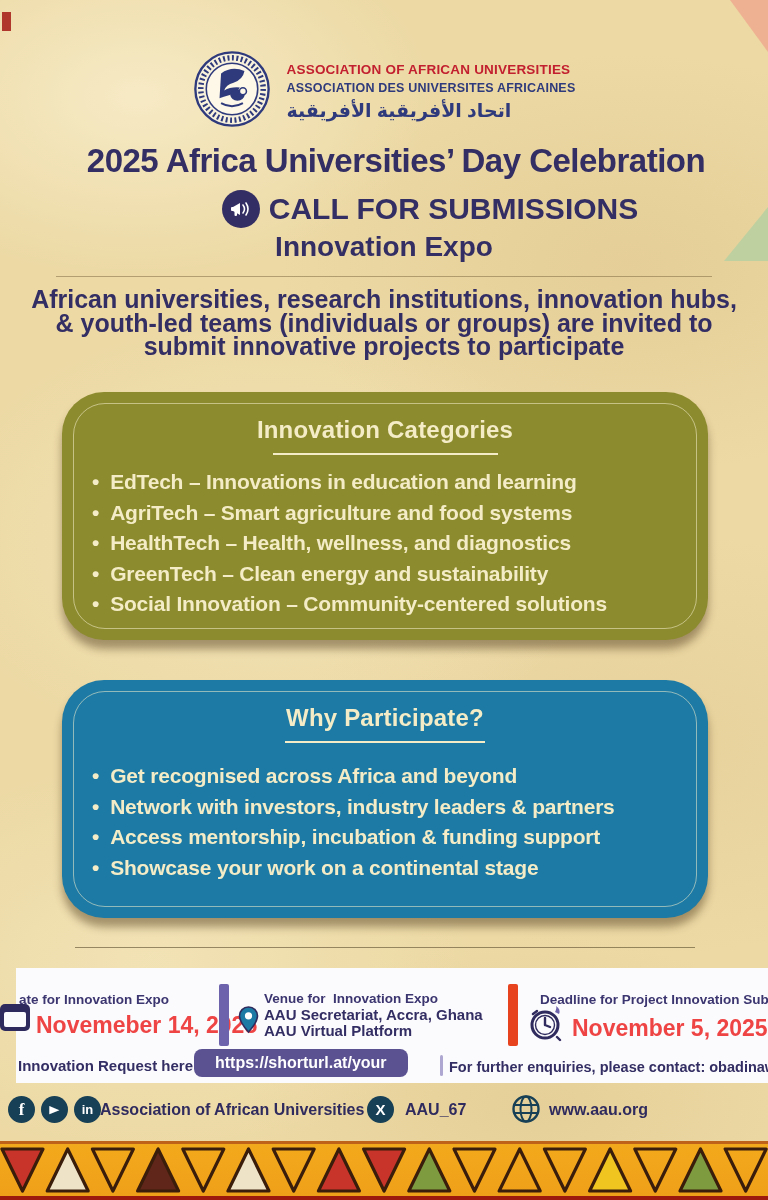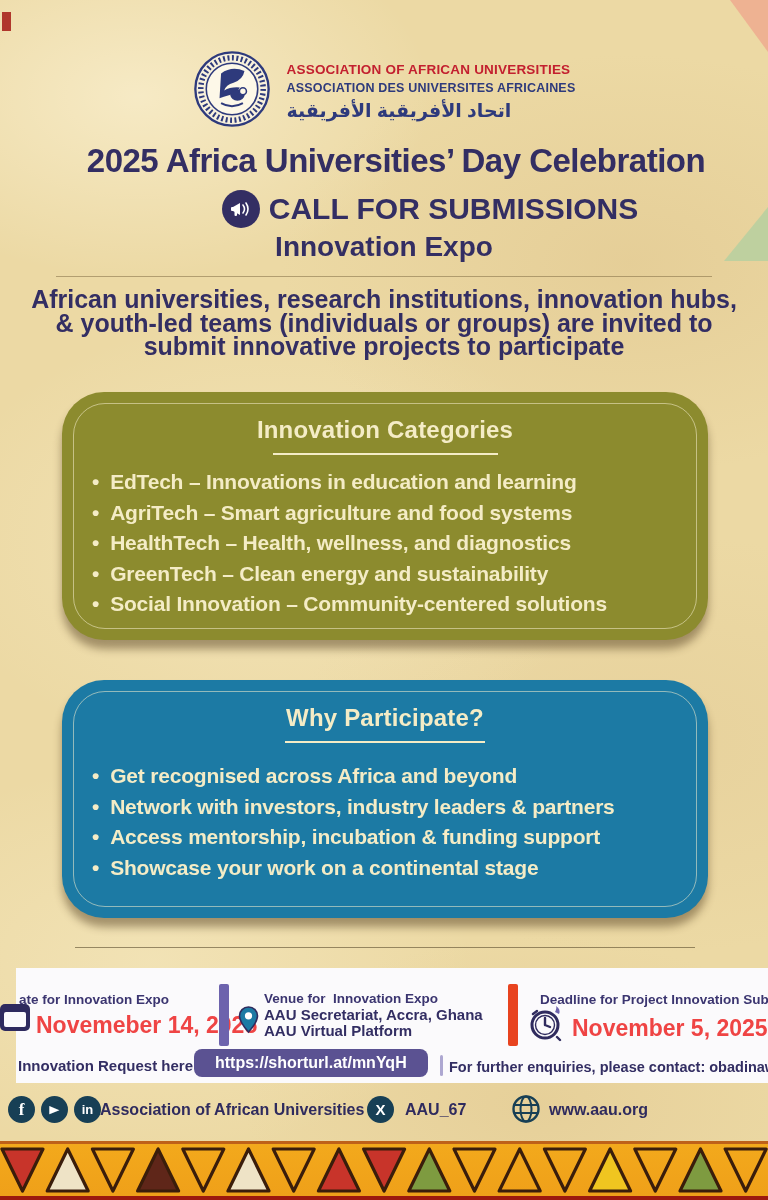--- a/index.html
+++ b/index.html
@@ -198,21 +198,21 @@
         <path d="M27,6 Q29,2 28,0 Q33,3 31,8 Z" fill="#6d63ad"></path>
         <circle cx="17" cy="19" r="13" fill="none" stroke="#2f2b5e" stroke-width="3"></circle>
         <circle cx="17" cy="19" r="9.5" fill="none" stroke="#2f2b5e" stroke-width="1.4"></circle>
         <path d="M17,19 L17,12 M17,19 L22,21" stroke="#2f2b5e" stroke-width="2.4" stroke-linecap="round"></path>
         <path d="M5,8 L9,5 M29,31 L32,34" stroke="#2f2b5e" stroke-width="2.4" stroke-linecap="round"></path>
       </svg>
     </span>
     <div class="abs info-value" style="left:556px;top:47px;">November 5, 2025</div>
 
     <div class="abs req-label">Innovation Request here :</div>
-    <div class="abs url-button">https://shorturl.at/mnYqH</div>
+    <div class="abs url-button">https://shorturl.at/your</div>
     <div class="abs req-divider"></div>
     <div class="abs contact">For further enquiries, please contact: obadinaw@aa</div>
   </div>
 
   <div class="abs footer-row">
     <div class="abs soc soc-fb">
         <span>f</span>
       </div>
     <div class="abs soc soc-yt">
         <span class="glyph">▶</span>

